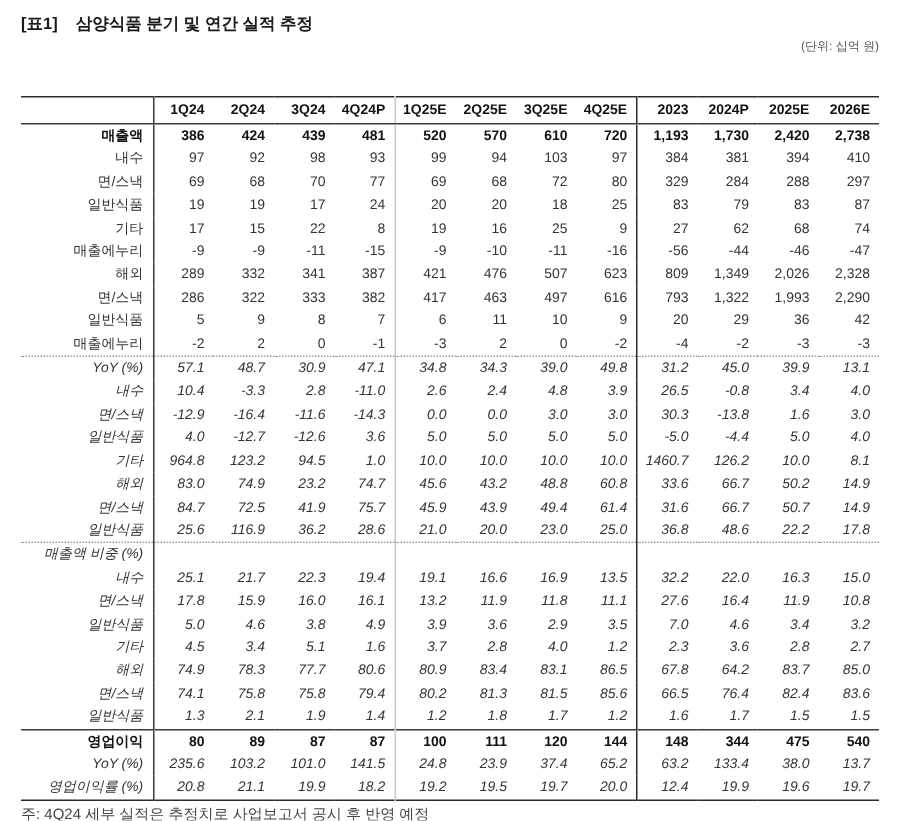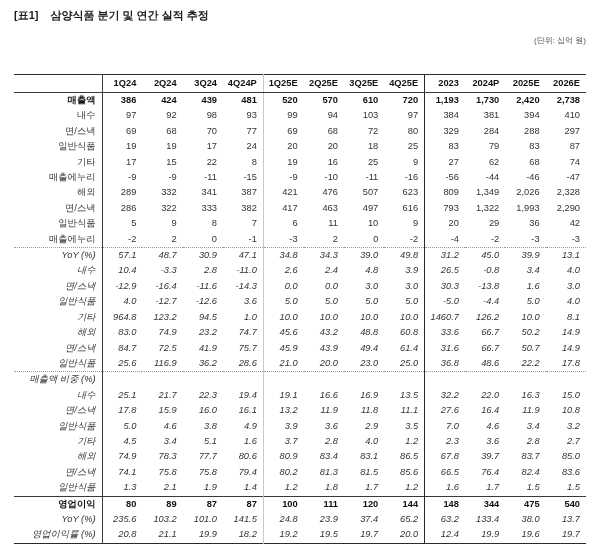--- a/index.html
+++ b/index.html
@@ -8,21 +8,21 @@
     background: #ffffff;
     font-family: "Liberation Sans", "DejaVu Sans", sans-serif;
     color: #333;
     overflow: hidden;
   }
   .page { padding: 7px 14px 0 14px; }
 
   .title-row {
     display: flex; align-items: baseline;
     font-size: 11px; font-weight: bold; color: #1a1a1a;
-    margin: 1px 0 13px 0;
+    margin: 1px 0 3px 0;
   }
   .title-tag { margin-right: 12px; }
   .unit-row {
     text-align: right; font-size: 8px; color: #555;
     margin-bottom: 14px; height: 10px; line-height: 10px;
   }
 
   table.fin {
     width: 572px;
     border-collapse: collapse;
@@ -453,21 +453,21 @@
           <td class="label" style="padding-left: 13px;">해외</td>
           <td>74.9</td>
           <td>78.3</td>
           <td>77.7</td>
           <td>80.6</td>
           <td class="div-light">80.9</td>
           <td>83.4</td>
           <td>83.1</td>
           <td>86.5</td>
           <td class="div-dark">67.8</td>
-          <td>39.7</td>
+          <td>64.2</td>
           <td>83.7</td>
           <td>85.0</td>
         </tr>
         <tr class="italic">
           <td class="label" style="padding-left: 22px;">면/스낵</td>
           <td>74.1</td>
           <td>75.8</td>
           <td>75.8</td>
           <td>79.4</td>
           <td class="div-light">80.2</td>

